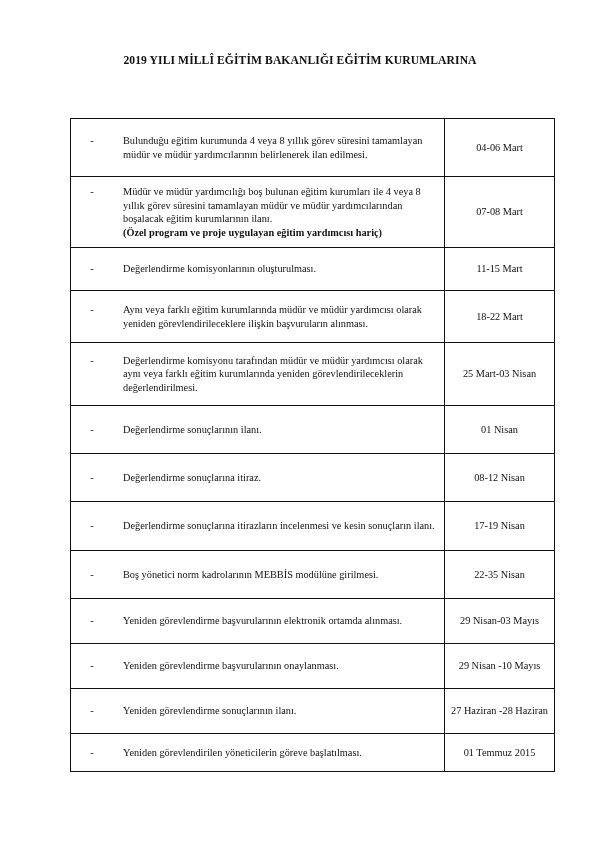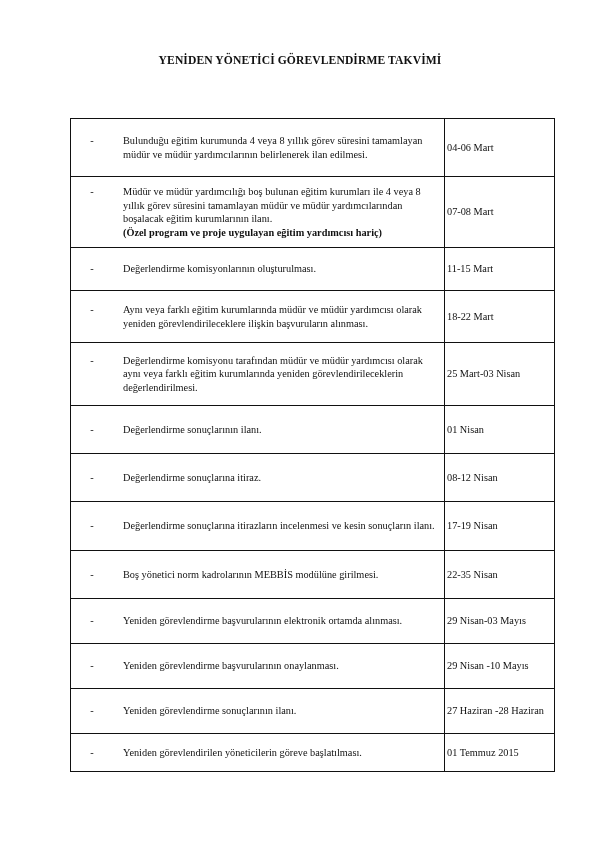--- a/index.html
+++ b/index.html
@@ -15,31 +15,31 @@
   .title div { white-space: nowrap; }
   table.sched {
     position: absolute; left: 70px; top: 118px; width: 485px;
     border-collapse: collapse; table-layout: fixed;
   }
   table.sched td {
     border: 1.6px solid #111; vertical-align: middle;
     font-size: 10.3px; line-height: 13.5px;
   }
   td.act { width: 365px; padding: 0 8px 0 0; }
-  td.date { padding: 0 2px; white-space: nowrap; margin-left: 7px; }
+  td.date { text-align: center; padding: 0 2px; white-space: nowrap; margin-left: 7px; }
   .act-inner { display: flex; align-items: flex-start; }
   .dash { width: 40px; flex: 0 0 40px; text-align: center; padding-left: 2px; box-sizing: border-box; }
   .txt { flex: 1; margin-left: 12px; }
   .note { font-weight: bold; display: block; }
 </style>
 </head>
 <body>
 
 <div class="title">
-  <div>YENİDEN YÖNETİCİ GÖREVLENDİRME TAKVİMİ</div>
+  <div>2019 YILI MİLLÎ EĞİTİM BAKANLIĞI EĞİTİM KURUMLARINA</div>
 </div>
 
 <table class="sched">
   <tbody id="sched-body">
       <tr style="height: 58px;">
         <td class="act">
           <div class="act-inner">
             <span class="dash">-</span>
             <span class="txt"><span>Bulunduğu eğitim kurumunda 4 veya 8 yıllık görev süresini tamamlayan müdür ve müdür yardımcılarının belirlenerek ilan edilmesi.</span></span>
           </div>

